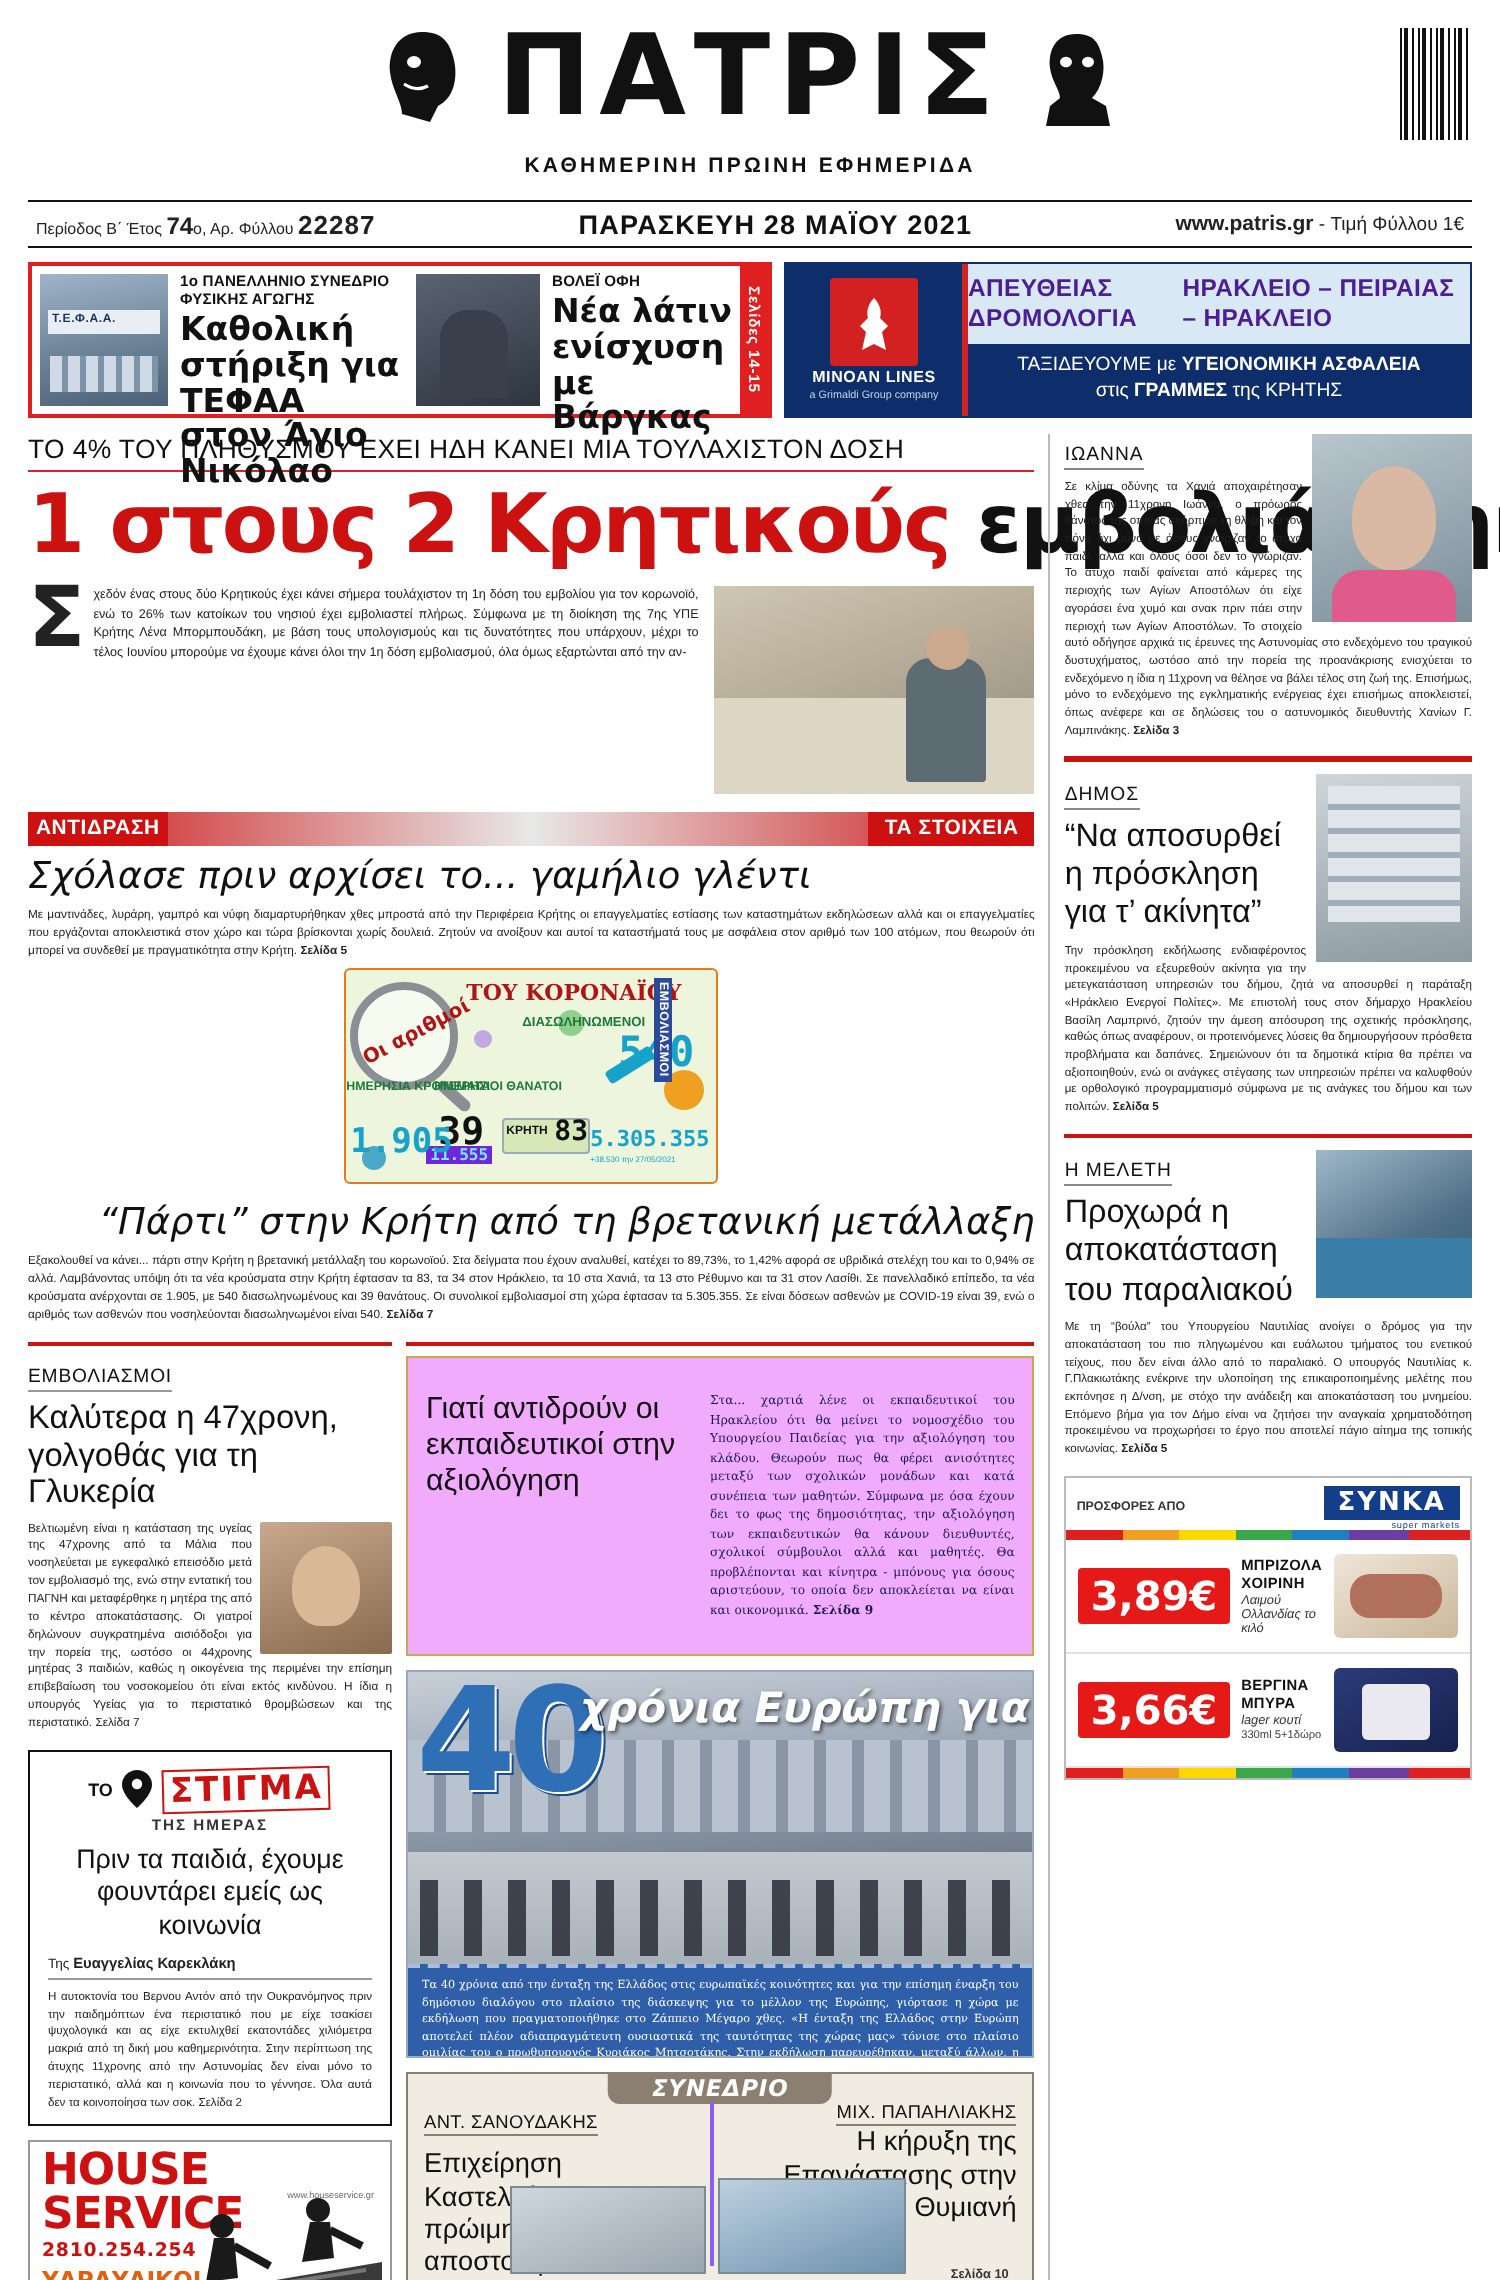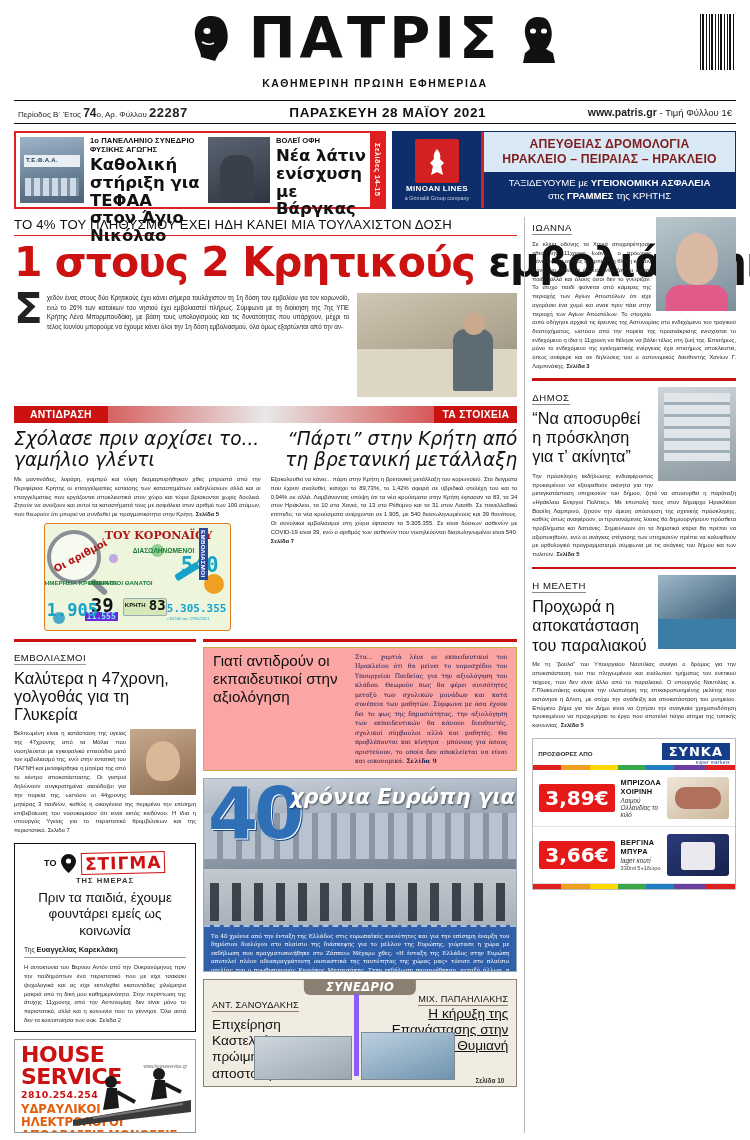--- a/index.html
+++ b/index.html
@@ -42,22 +42,22 @@
   .pl-txt2{flex:0 0 92px;padding:3px 2px 0 2px;}
   .side-tab{flex:0 0 14px;background:#e02020;color:#fff;font-size:7.6px;font-weight:bold;
     writing-mode:vertical-rl;display:flex;align-items:center;justify-content:center;letter-spacing:0.4px;}
   .promo-right{flex:1;display:flex;border:1px solid #0d2d6b;box-sizing:border-box;}
   .ml-logo{flex:0 0 82px;background:#0d2d6b;display:flex;flex-direction:column;align-items:center;justify-content:center;padding:3px;}
   .ml-sq{width:44px;height:44px;background:#d32020;border-radius:2px;display:flex;align-items:center;justify-content:center;}
   .ml-sq svg{display:block;}
   .ml-name{color:#fff;font-size:8px;font-weight:bold;line-height:1.05;text-align:center;margin-top:2px;letter-spacing:0.3px;}
   .ml-tag{color:#c6d2e6;font-size:5.4px;margin-top:2px;}
   .ml-body{flex:1;display:flex;flex-direction:column;}
-  .ml-top{flex:0 0 40px;background:#d9e8f5;display:flex;flex-direction:column;align-items:center;justify-content:center;
-    color:#7f1d1d;font-weight:bold;font-size:12.2px;line-height:1.2;letter-spacing:0.2px;border-left:3px solid #d32020;}
+  .ml-top{flex:0 0 40px;background:#d9e8f5;display:flex;flex-direction:row;align-items:center;justify-content:center;
+    color:#4c1d95;font-weight:bold;font-size:12.2px;line-height:1.2;letter-spacing:0.2px;border-left:3px solid #d32020;}
   .ml-bot{flex:1;background:#0d2d6b;color:#fff;display:flex;flex-direction:column;align-items:center;justify-content:center;
     font-size:9.6px;line-height:1.35;text-align:center;border-left:3px solid #d32020;}
   .ml-bot b{font-weight:bold;}
 
   
   .grid{display:flex;gap:7px;margin-top:8px;}
   .col-main{flex:1;min-width:0;}
   .col-right{flex:0 0 180px;border-left:1px solid #bbb;padding-left:7px;}
 
   
@@ -71,25 +71,25 @@
   .lead-text{flex:1;font-size:6.3px;line-height:1.52;text-align:justify;color:#222;}
   .lead-text .dropcap{float:left;font-family:"DejaVu Sans",sans-serif;font-size:42px;line-height:0.76;font-weight:bold;margin:0 4px 0 0;}
   .lead-photo{flex:0 0 160px;height:104px;background:linear-gradient(160deg,#cfc6b4 0%,#b9ae99 40%,#8e897c 100%);position:relative;overflow:hidden;}
   .lead-photo .p-wall{position:absolute;left:0;bottom:0;right:0;height:48px;background:#ddd6c5;}
   .lead-photo .p-fig{position:absolute;right:24px;bottom:6px;width:40px;height:62px;background:#5d6b72;border-radius:12px 12px 2px 2px;}
   .lead-photo .p-head{position:absolute;right:32px;bottom:62px;width:22px;height:22px;background:#caa98c;border-radius:50%;}
 
   .sec-bars{display:flex;gap:0;margin-top:9px;}
   .bar{flex:1;background:linear-gradient(90deg,#cc1111,#e8e8e8 50%,#cc1111);height:17px;position:relative;}
   .bar-l{position:absolute;left:0;top:0;bottom:0;background:#cc1111;color:#fff;font-size:10.4px;font-weight:bold;
-    display:flex;align-items:center;padding:0 16px;letter-spacing:0.3px;text-align:right;}
+    display:flex;align-items:center;padding:0 4px;letter-spacing:0.3px;text-align:right;}
   .bar-r{position:absolute;right:0;top:0;bottom:0;background:#cc1111;color:#fff;font-size:10.4px;font-weight:bold;
     display:flex;align-items:center;padding:0 8px;letter-spacing:0.3px;}
 
-  .two-col{display:flex;gap:10px;margin-top:6px;}
+  .two-col{display:flex;gap:10px;margin-top:6px;flex-direction:column;}
   .tc{flex:1;min-width:0;}
   .tc-head{font-family:"DejaVu Sans",sans-serif;font-style:italic;font-size:18.5px;line-height:1.13;color:#111;font-weight:normal;}
   .tc-head.r{text-align:right;}
   .tc-body{font-size:5.9px;line-height:1.5;text-align:justify;color:#222;margin-top:4px;}
   .tc-body .pg{font-weight:bold;}
 
   .info-graphic{width:185px;height:106px;background:#eef5dd;border:1.5px solid #e07b20;border-radius:3px;position:relative;
     overflow:hidden;margin:4px auto 0 auto;}
   .ig-title{position:absolute;left:60px;top:5px;font-family:"DejaVu Serif",serif;font-weight:bold;font-size:11px;color:#b01515;}
   .ig-arith{position:absolute;left:6px;top:26px;font-size:10px;font-weight:bold;color:#b01515;transform:rotate(-28deg);
@@ -121,21 +121,21 @@
   .left-col{flex:0 0 182px;}
   .mid-col{flex:1;min-width:0;}
 
   .redrule{height:2.6px;background:#cc1111;margin-bottom:5px;}
   .kicker{font-size:9.6px;letter-spacing:0.4px;color:#111;border-bottom:1px solid #999;display:inline-block;padding-bottom:1px;}
   .blk-head{font-size:16.4px;line-height:1.12;margin-top:4px;color:#111;}
   .blk-body{font-size:5.9px;line-height:1.5;text-align:justify;color:#222;margin-top:5px;}
   .blk-photo{width:66px;height:66px;float:right;margin:0 0 3px 4px;background:linear-gradient(160deg,#c9a98d,#8a6a4e);border-radius:1px;position:relative;overflow:hidden;}
   .blk-photo .bph{position:absolute;left:16px;top:12px;width:34px;height:40px;background:#d8b896;border-radius:50% 50% 42% 42%;}
 
-  .edu-box{background:#fca5a5;border:1px solid #caa84c;padding:4px 9px;display:flex;gap:10px;box-sizing:border-box;}
+  .edu-box{background:#f0abfc;border:1px solid #caa84c;padding:17px 9px;display:flex;gap:10px;box-sizing:border-box;}
   .edu-head{flex:0 0 132px;font-size:15.2px;line-height:1.18;color:#111;}
   .edu-text{flex:1;font-size:6.1px;line-height:1.56;text-align:justify;color:#1a1a4a;font-family:"DejaVu Serif",serif;}
   .edu-text .pg{font-weight:bold;}
 
   .eu-box{margin-top:7px;border:1px solid #9ab;position:relative;height:192px;overflow:hidden;background:#e8eef5;}
   .eu-photo{position:absolute;left:0;right:0;top:0;height:148px;background:linear-gradient(175deg,#c8cfd8 0%,#9aa7b5 35%,#6e7a89 70%,#55606e 100%);}
   .eu-photo .hall{position:absolute;left:0;right:0;top:34px;height:46px;background:repeating-linear-gradient(90deg,#b9c3cf 0 13px,#8a96a5 13px 19px);}
   .eu-photo .floor{position:absolute;left:0;right:0;bottom:0;height:58px;background:linear-gradient(180deg,#c3c9cf,#a8b0b8);}
   .eu-photo .chairs{position:absolute;left:6px;right:6px;bottom:6px;height:38px;background:repeating-linear-gradient(90deg,rgba(40,45,55,.85) 0 9px,transparent 9px 22px);}
   .eu-40{position:absolute;left:4px;top:-8px;font-family:"DejaVu Sans",sans-serif;font-weight:bold;font-size:72px;color:#2f6fb5;
@@ -166,21 +166,21 @@
   .ha-phone{font-family:"DejaVu Sans",sans-serif;font-weight:bold;font-size:9.4px;color:#cc1111;letter-spacing:0.4px;margin-top:1px;}
   .ha-site{position:absolute;right:8px;top:24px;font-size:4.6px;color:#666;}
   .ha-list{font-family:"DejaVu Sans",sans-serif;font-weight:bold;font-size:11.6px;color:#e06010;line-height:1.14;margin-top:3px;}
   .ha-art{position:absolute;right:4px;bottom:6px;width:118px;height:64px;}
 
   
   .hist{margin-top:7px;border:1px solid #8a7f70;background:#f1ece2;position:relative;display:flex;padding:14px 8px 10px 8px;box-sizing:border-box;height:108px;}
   .hist-tab{position:absolute;left:50%;top:-1px;transform:translateX(-50%);background:#8a7f70;color:#fff;font-family:"DejaVu Sans",sans-serif;
     font-weight:bold;font-style:italic;font-size:11.5px;padding:1px 22px;border-radius:0 0 6px 6px;letter-spacing:0.4px;}
   .hist-col{flex:1;min-width:0;position:relative;}
-  .hist-col.b{border-left:5px solid #8b5cf6;padding-left:8px;text-decoration:underline;}
+  .hist-col.b{border-left:2px solid #8b5cf6;padding-left:8px;}
   .hist-by{font-size:9.2px;letter-spacing:0.2px;border-bottom:1px solid #8a7f70;display:inline-block;padding-bottom:1px;color:#111;}
   .hist-by.r{float:right;}
   .hist-head{font-size:13.6px;line-height:1.2;margin-top:5px;color:#111;clear:both;}
   .hist-head.r{text-align:right;}
   .hist-im{position:absolute;right:2px;bottom:-4px;width:96px;height:42px;background:linear-gradient(160deg,#cfd7de,#9aa6b0);border:1px solid #7d8a95;}
   .hist-im2{position:absolute;left:2px;bottom:-4px;width:92px;height:46px;background:linear-gradient(160deg,#bcd0e0,#6f93ae);border:1px solid #7d8a95;}
   .hist-pg{position:absolute;right:4px;bottom:-8px;font-size:6.4px;font-weight:bold;color:#333;}
 
   
   .rc-kicker{font-size:9.6px;letter-spacing:0.5px;color:#111;border-bottom:1px solid #888;display:inline-block;padding-bottom:1px;}

